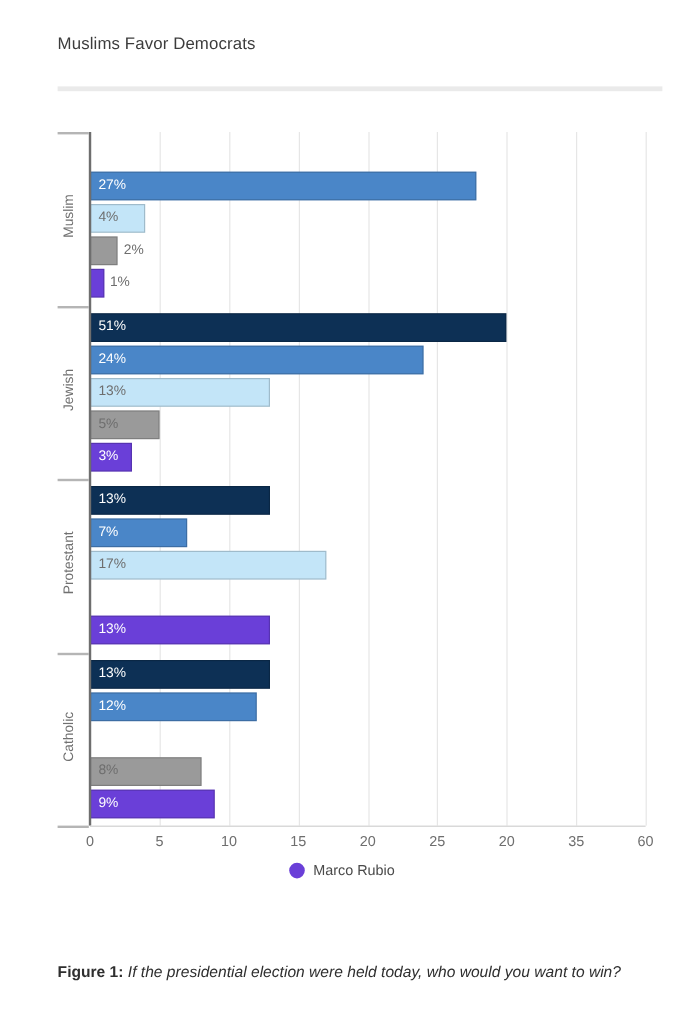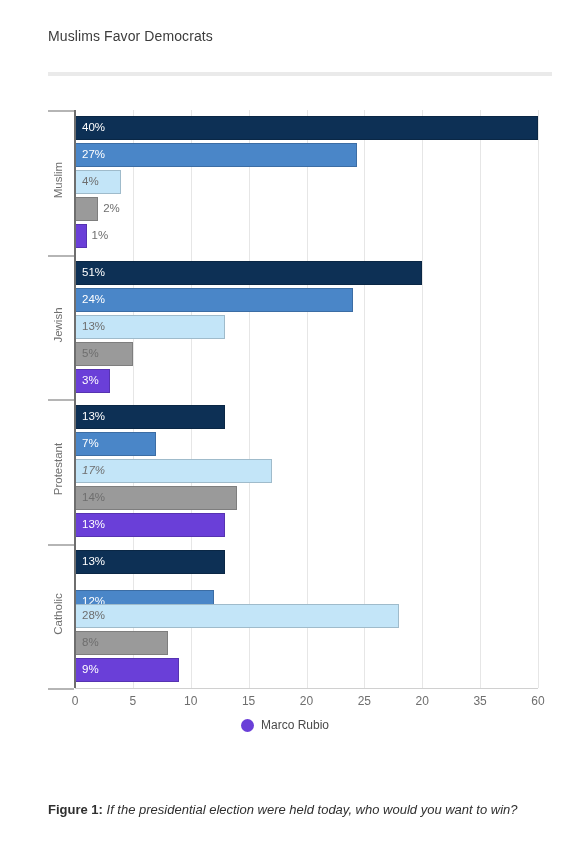--- a/index.html
+++ b/index.html
@@ -176,24 +176,21 @@
     <div id="plot">
         <div class="gridline" style="left: 0px;"></div>
         <div class="gridline" style="left: 57.875px;"></div>
         <div class="gridline" style="left: 115.75px;"></div>
         <div class="gridline" style="left: 173.625px;"></div>
         <div class="gridline" style="left: 231.5px;"></div>
         <div class="gridline" style="left: 289.375px;"></div>
         <div class="gridline" style="left: 347.25px;"></div>
         <div class="gridline" style="left: 405.125px;"></div>
         <div class="gridline" style="left: 463px;"></div>
-        <div class="bar" style="left: 0px; top: 6.25px; width: 463px; background: rgb(13, 48, 85); border: 1px solid rgba(0, 0, 0, 0.18);">
-          <div class="bar-label inside">40%</div>
-        </div>
-        <div class="bar" style="left: 0px; top: 33.25px; width: 282px; background: rgb(74, 134, 200); border: 1px solid rgba(0, 0, 0, 0.18);">
+        <div class="bar" style="left: 0px; top: 33.25px; width: 322px; background: rgb(74, 134, 200); border: 1px solid rgba(0, 0, 0, 0.18);">
           <div class="bar-label inside">27%</div>
         </div>
         <div class="bar" style="left: 0px; top: 60.25px; width: 46.3px; background: rgb(195, 229, 248); border: 1px solid rgba(0, 0, 0, 0.18);">
           <div class="bar-label dark-inside">4%</div>
         </div>
         <div class="bar" style="left: 0px; top: 87.25px; width: 23.15px; background: rgb(154, 154, 154); border: 1px solid rgba(0, 0, 0, 0.18);">
           <div class="bar-label outside">2%</div>
         </div>
         <div class="bar" style="left: 0px; top: 114.25px; width: 11.575px; background: rgb(106, 63, 216); border: 1px solid rgba(0, 0, 0, 0.18);">
           <div class="bar-label outside">1%</div>
@@ -212,37 +209,31 @@
         </div>
         <div class="bar" style="left: 0px; top: 258.75px; width: 34.725px; background: rgb(106, 63, 216); border: 1px solid rgba(0, 0, 0, 0.18);">
           <div class="bar-label inside">3%</div>
         </div>
         <div class="bar" style="left: 0px; top: 295.25px; width: 150.475px; background: rgb(13, 48, 85); border: 1px solid rgba(0, 0, 0, 0.18);">
           <div class="bar-label inside">13%</div>
         </div>
         <div class="bar" style="left: 0px; top: 322.25px; width: 81.025px; background: rgb(74, 134, 200); border: 1px solid rgba(0, 0, 0, 0.18);">
           <div class="bar-label inside">7%</div>
         </div>
-        <div class="bar" style="left: 0px; top: 349.25px; width: 196.775px; background: rgb(195, 229, 248); border: 1px solid rgba(0, 0, 0, 0.18); font-style: italic;">
+        <div class="bar" style="left: 0px; top: 349.25px; width: 196.775px; background: rgb(195, 229, 248); border: 1px solid rgba(0, 0, 0, 0.18);">
           <div class="bar-label dark-inside">17%</div>
-        </div>
-        <div class="bar" style="left: 0px; top: 376.25px; width: 162.05px; background: rgb(154, 154, 154); border: 1px solid rgba(0, 0, 0, 0.18);">
-          <div class="bar-label dark-inside">14%</div>
         </div>
         <div class="bar" style="left: 0px; top: 403.25px; width: 150.475px; background: rgb(106, 63, 216); border: 1px solid rgba(0, 0, 0, 0.18);">
           <div class="bar-label inside">13%</div>
         </div>
         <div class="bar" style="left: 0px; top: 439.75px; width: 150.475px; background: rgb(13, 48, 85); border: 1px solid rgba(0, 0, 0, 0.18);">
           <div class="bar-label inside">13%</div>
         </div>
-        <div class="bar" style="left: 0px; top: 466.75px; width: 138.9px; background: rgb(74, 134, 200); border: 1px solid rgba(0, 0, 0, 0.18); margin-top: 13px;">
+        <div class="bar" style="left: 0px; top: 466.75px; width: 138.9px; background: rgb(74, 134, 200); border: 1px solid rgba(0, 0, 0, 0.18);">
           <div class="bar-label inside">12%</div>
-        </div>
-        <div class="bar" style="left: 0px; top: 493.75px; width: 324.1px; background: rgb(195, 229, 248); border: 1px solid rgba(0, 0, 0, 0.18);">
-          <div class="bar-label dark-inside">28%</div>
         </div>
         <div class="bar" style="left: 0px; top: 520.75px; width: 92.6px; background: rgb(154, 154, 154); border: 1px solid rgba(0, 0, 0, 0.18);">
           <div class="bar-label dark-inside">8%</div>
         </div>
         <div class="bar" style="left: 0px; top: 547.75px; width: 104.175px; background: rgb(106, 63, 216); border: 1px solid rgba(0, 0, 0, 0.18);">
           <div class="bar-label inside">9%</div>
         </div>
       </div>
     <div id="yaxis-line"></div>
     <div id="xaxis-line"></div>

